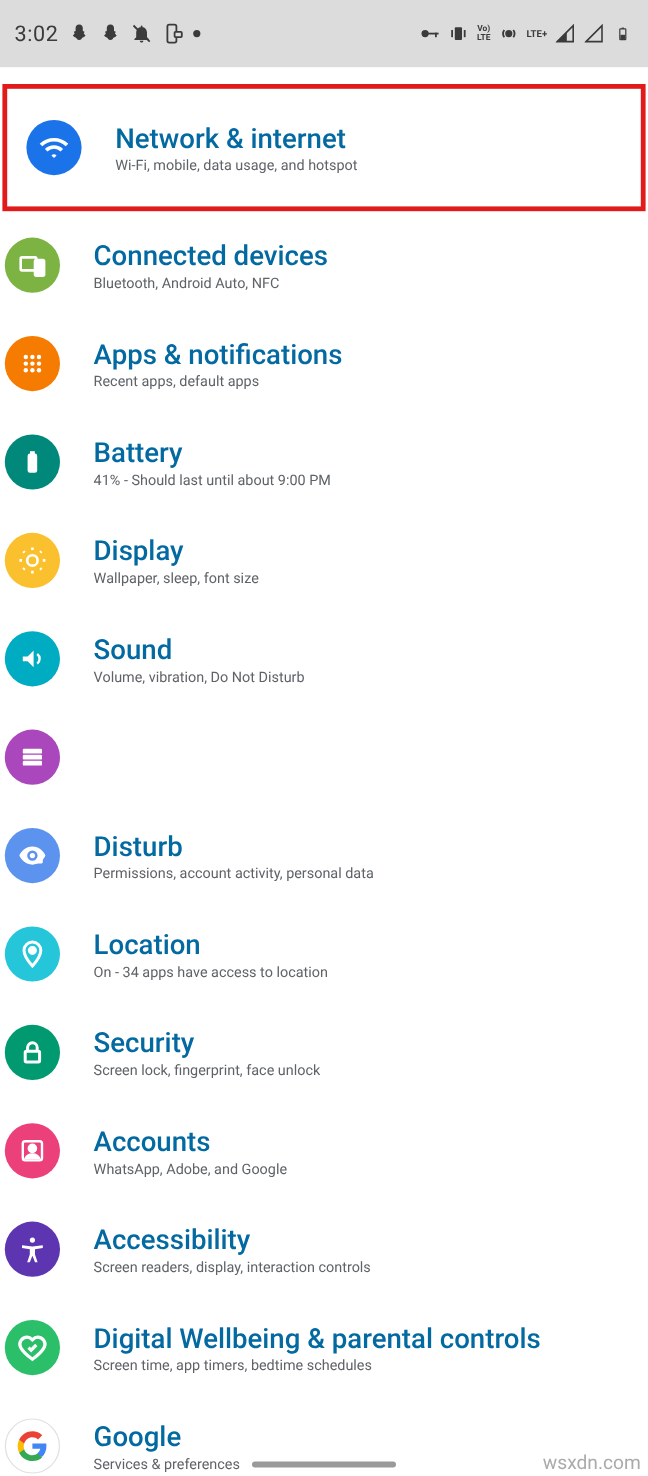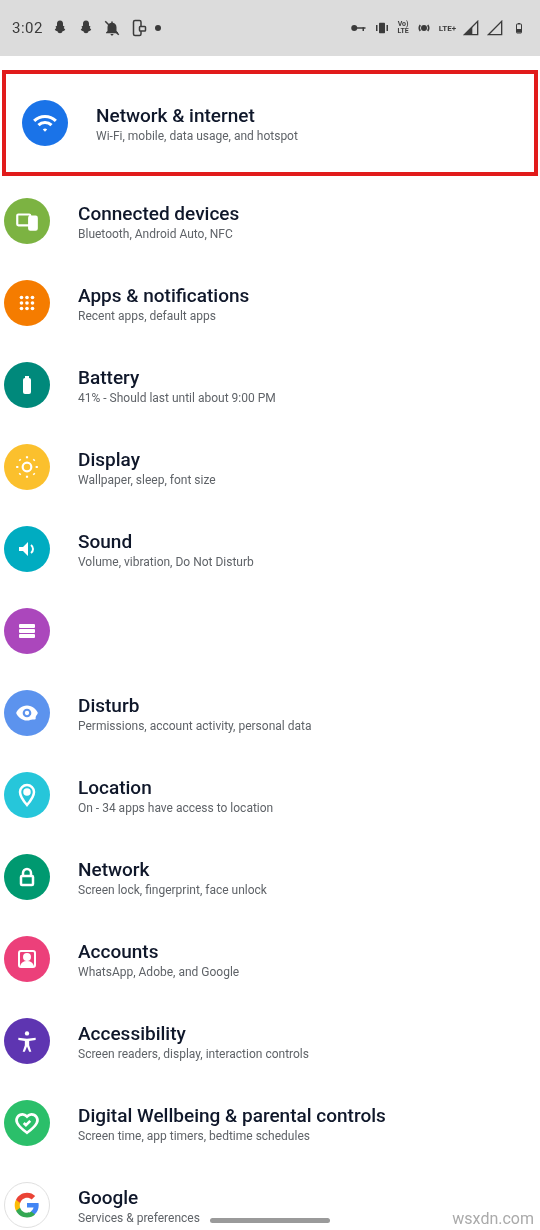--- a/index.html
+++ b/index.html
@@ -15,21 +15,21 @@
   height: 56px;
   background: #dcdcdc;
   display: flex;
   align-items: center;
   justify-content: space-between;
   padding: 0 12px;
   color: #3b3b3b;
 }
 .status-left { display: flex; align-items: center; gap: 8px; }
 .status-right { display: flex; align-items: center; gap: 6px; }
-.time { font-size: 15px; letter-spacing: .5px; }
+.time { font-size: 18px; letter-spacing: .5px; }
 .sicon { width: 18px; height: 18px; display:inline-flex; align-items:center; justify-content:center; }
 .dot { width:6px; height:6px; background:#3b3b3b; border-radius:50%; }
 .settings-list { padding: 10px 0 0 0; }
 .row {
   display: flex;
   align-items: center;
   padding: 18px 20px 18px 4px;
   gap: 28px;
   cursor: pointer;
 }
@@ -37,21 +37,21 @@
   border: 4px solid #e11b1b;
   margin: 4px 2px 4px 2px;
   padding: 26px 16px 26px 16px;
 }
 .icon-circle {
   width: 46px; height: 46px; border-radius: 50%;
   display: flex; align-items: center; justify-content: center;
   flex-shrink: 0;
 }
 .row-text { flex: 1; min-width: 0; }
-.row-title { font-size: 19px; color: #0f172a; font-weight: 500; margin-bottom: 2px; }
+.row-title { font-size: 23px; color: #0369a1; font-weight: 500; margin-bottom: 2px; }
 .row-sub { font-size: 12px; color: #5f6368; }
 .navbar {
   position: absolute; bottom: 0; left: 0; right: 0; height: 20px;
   display:flex; justify-content:center; align-items:center;
 }
 .nav-pill { width: 120px; height: 5px; background:#9a9a9a; border-radius: 3px; }
 .watermark { position:absolute; bottom:2px; right:6px; font-size:16px; color:#aaa; }
 svg { display:block; }
 </style>
 </head>
@@ -243,21 +243,21 @@
       </div>
     </div>
     <div class="row">
       <div class="icon-circle" style="background: rgb(0, 153, 112);">
         <svg viewBox="0 0 24 24" width="24" height="24" fill="none" stroke="#ffffff" stroke-width="2.5">
           <rect x="6" y="11" width="12" height="9" rx="1"></rect>
           <path d="M8 11V8a4 4 0 0 1 8 0v3"></path>
         </svg>
       </div>
       <div class="row-text">
-        <div class="row-title">Network</div>
+        <div class="row-title">Security</div>
         <div class="row-sub">Screen lock, fingerprint, face unlock</div>
       </div>
     </div>
     <div class="row">
       <div class="icon-circle" style="background: rgb(236, 64, 122);">
         <svg viewBox="0 0 24 24" width="24" height="24" fill="none" stroke="#ffffff" stroke-width="2">
           <rect x="4" y="4" width="16" height="16" rx="2"></rect>
           <circle cx="12" cy="10" r="3" fill="#ffffff"></circle>
           <path d="M6 19c1-3 4-4 6-4s5 1 6 4" fill="#ffffff"></path>
         </svg>

